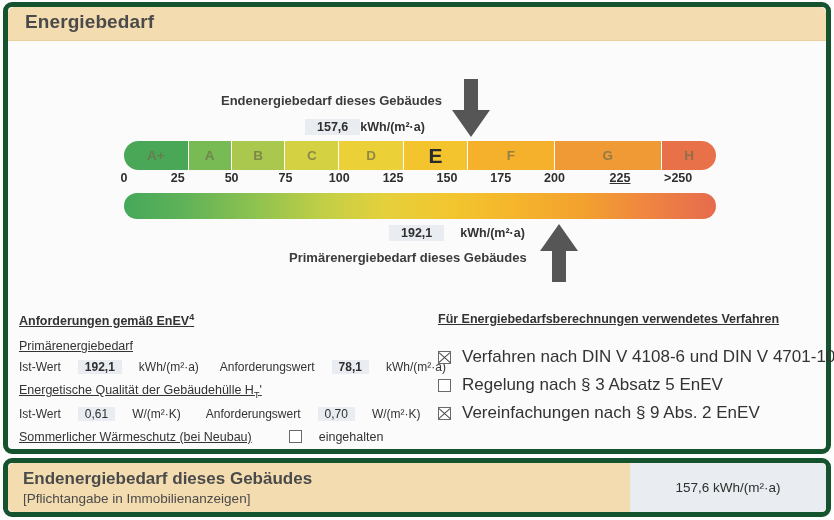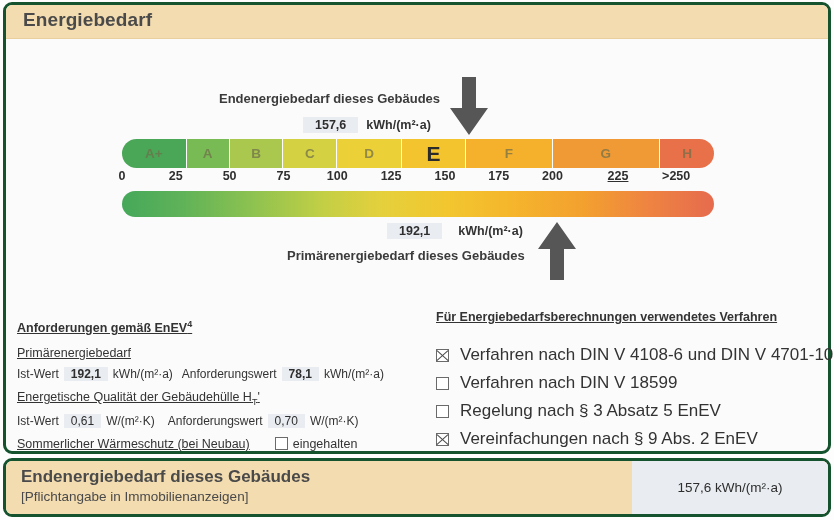--- a/index.html
+++ b/index.html
@@ -8,21 +8,21 @@
     background:#fbfbfb;
     font-family:"Liberation Sans","DejaVu Sans",sans-serif;
     color:#3a3a3a;
     overflow:hidden;
     position:relative;
   }
   
   #page{position:absolute;inset:0;background:#fdfdfd;}
   .frame{
     position:absolute;
-    border:3px solid #14532d;
+    border:5px solid #14532d;
     border-radius:9px;
     background:#fbfbfc;
     box-sizing:border-box;
   }
   #frame-main{left:3px;top:2px;width:828px;height:452px;}
   #frame-footer{left:3px;top:458px;width:828px;height:59px;}
 
   
   #header-band{
     position:absolute;left:0;top:0;right:0;height:33px;
@@ -51,21 +51,21 @@
 
   
   #scale-area{position:absolute;left:0;top:60px;width:828px;height:230px;}
 
   #label-end{
     position:absolute;left:213px;top:26px;
     font-size:13px;font-weight:bold;color:#3b3b3b;white-space:nowrap;
   }
   #row-end-value{
     position:absolute;left:297px;top:52px;
-    display:flex;align-items:center;gap:8px;
+    display:flex;align-items:center;gap:0;
     font-size:12.5px;font-weight:bold;color:#333;white-space:nowrap;
   }
   #row-end-value .valbox{padding:1px 12px;}
 
   
   #band{
     position:absolute;left:116px;top:74px;width:592px;height:29px;
     border-radius:15px 15px 15px 15px;
     overflow:hidden;display:flex;
   }
@@ -123,21 +123,21 @@
   .colR{position:absolute;left:430px;top:0;width:390px;}
 
   .hd{
     font-size:12.5px;font-weight:bold;color:#333;
     text-decoration:underline;white-space:nowrap;
   }
   .sub-hd{
     font-size:12.5px;color:#333;text-decoration:underline;white-space:nowrap;
   }
   .ln{
-    display:flex;gap:5px;
+    display:flex;gap:17px;
     font-size:12px;color:#333;white-space:nowrap;
   }
   .ln .valbox{padding:0px 7px;font-size:12px;}
   .ln .valbox.nb{font-weight:bold;}
   .ln .valbox.rb{font-weight:normal;}
   .sup4{font-size:9px;vertical-align:super;}
   .subT{font-size:9px;vertical-align:sub;}
 
   .chk{
     width:11px;height:11px;border:1px solid #6a6a6a;background:#fff;
@@ -251,21 +251,21 @@
         <span class="valbox">192,1</span>
         <span>kWh/(m²·a)</span>
       </div>
 
       <div id="label-prim">Primärenergiebedarf dieses Gebäudes</div>
     </div>
 
     <div id="info">
 
       <div class="colL">
-        <div class="hd" style="margin-bottom:11px;margin-top:9px;">
+        <div class="hd" style="margin-bottom:11px;">
           <span>Anforderungen gemäß EnEV</span><span class="sup4">4</span>
         </div>
 
         <div class="sub-hd" style="margin-bottom:7px;">Primärenergiebedarf</div>
 
         <div class="ln" style="margin-bottom:9px;">
           <span>Ist-Wert</span>
           <span class="valbox nb">192,1</span>
           <span>kWh/(m²·a)</span>
           <span style="margin-left:4px">Anforderungswert</span>
@@ -295,24 +295,20 @@
 
       <div class="colR">
         <div class="hd" style="margin-bottom:21px;">Für Energiebedarfsberechnungen verwendetes Verfahren</div>
         <div id="procedure-list">
             <div class="opt">
               <span class="chk x"></span>
               <span>Verfahren nach DIN V 4108-6 und DIN V 4701-10</span>
             </div>
             <div class="opt">
               <span class="chk"></span>
-              <span>Verfahren nach DIN V 18599</span>
-            </div>
-            <div class="opt">
-              <span class="chk"></span>
               <span>Regelung nach § 3 Absatz 5 EnEV</span>
             </div>
             <div class="opt">
               <span class="chk x"></span>
               <span>Vereinfachungen nach § 9 Abs. 2 EnEV</span>
             </div>
           </div>
       </div>
     </div>
   </div>

